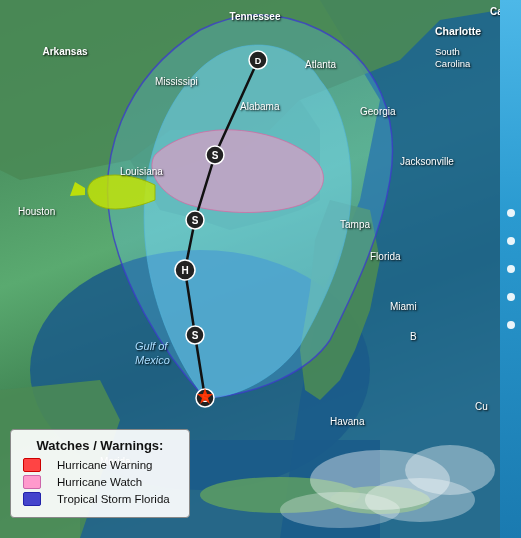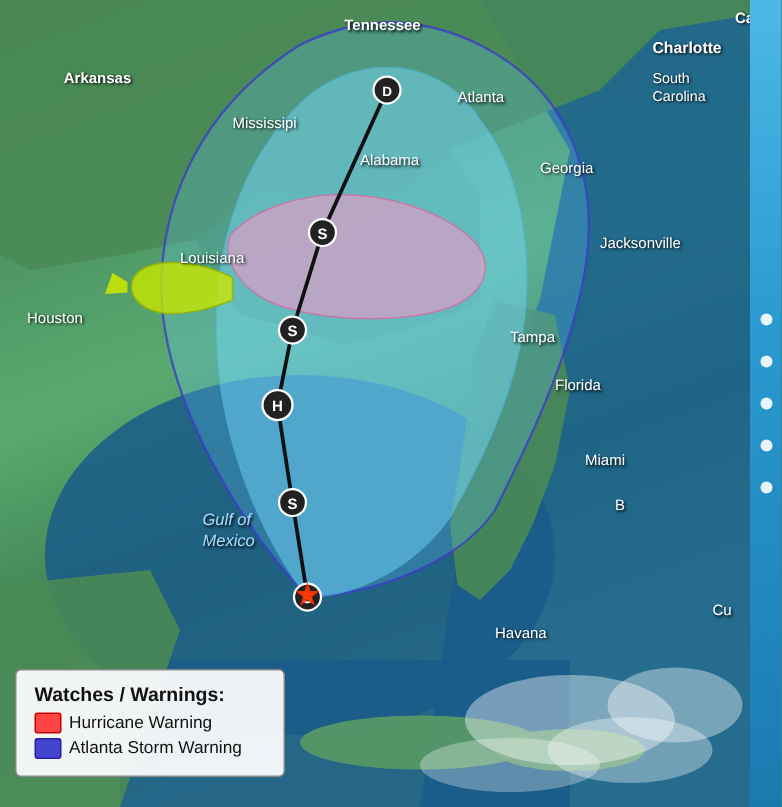--- a/index.html
+++ b/index.html
@@ -46,33 +46,34 @@
       position: absolute;
       bottom: 20px;
       left: 10px;
       background: rgba(255, 255, 255, 0.92);
       border: 1px solid #888;
       border-radius: 4px;
       padding: 8px 12px;
       font-size: 12px;
       color: #111;
       min-width: 180px;
+      text-align: center;
     }
 
     #legend-title {
       font-weight: bold;
       font-size: 13px;
       margin-bottom: 5px;
     }
 
     .legend-item {
       display: flex;
       align-items: center;
       margin: 3px 0;
-      gap: 5px;
+      gap: 16px;
     }
 
     .legend-swatch {
       width: 18px;
       height: 14px;
       border-radius: 2px;
       flex-shrink: 0;
     }
 
     .legend-label {
@@ -208,22 +209,26 @@
       <ellipse cx="450" cy="470" rx="45" ry="25" fill="rgba(255,255,255,0.38)"></ellipse>
     </svg>
 
     <div id="legend">
       <div id="legend-title">Watches / Warnings:</div>
       <div class="legend-item">
         <div class="legend-swatch" style="background:#ff4444; border:1px solid #cc0000;"></div>
         <span class="legend-label">Hurricane Warning</span>
       </div>
       <div class="legend-item">
+        <div class="legend-swatch" style="background:#ff99cc; border:1px solid #cc66aa;"></div>
+        <span class="legend-label">Hurricane Watch</span>
+      </div>
+      <div class="legend-item">
         <div class="legend-swatch" style="background:#4444cc; border:1px solid #2222aa;"></div>
-        <span class="legend-label">Atlanta Storm Warning</span>
+        <span class="legend-label">Tropical Storm Florida</span>
       </div>
     </div>
   </div>
 
   <div id="right-sidebar">
     <div class="sidebar-dot"></div>
     <div class="sidebar-dot"></div>
     <div class="sidebar-dot"></div>
     <div class="sidebar-dot"></div>
     <div class="sidebar-dot"></div>

